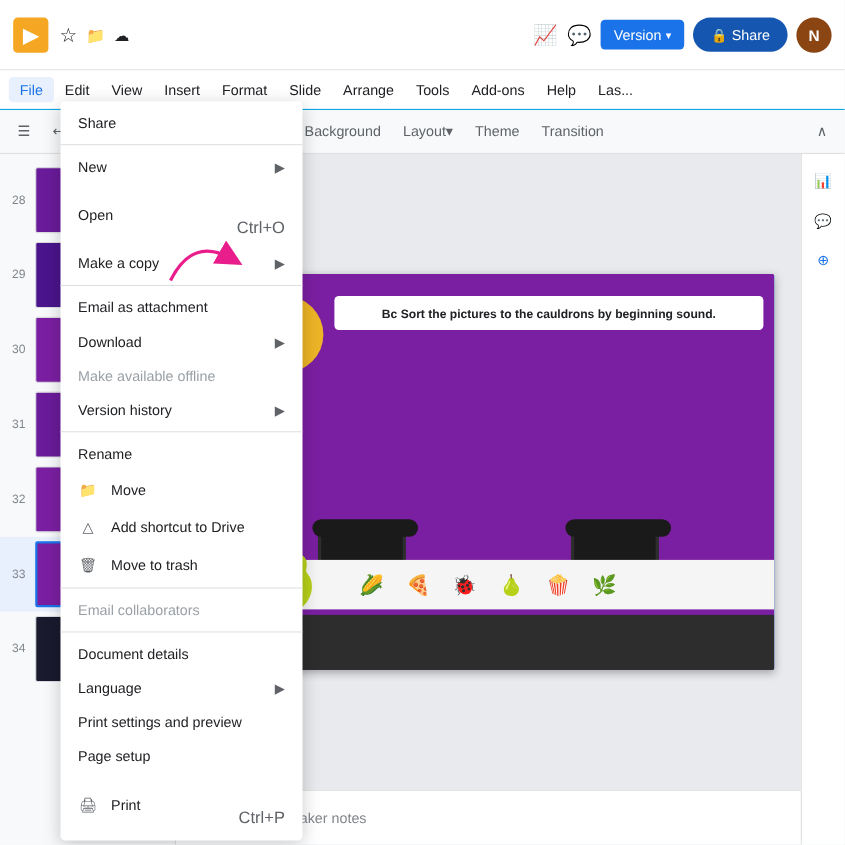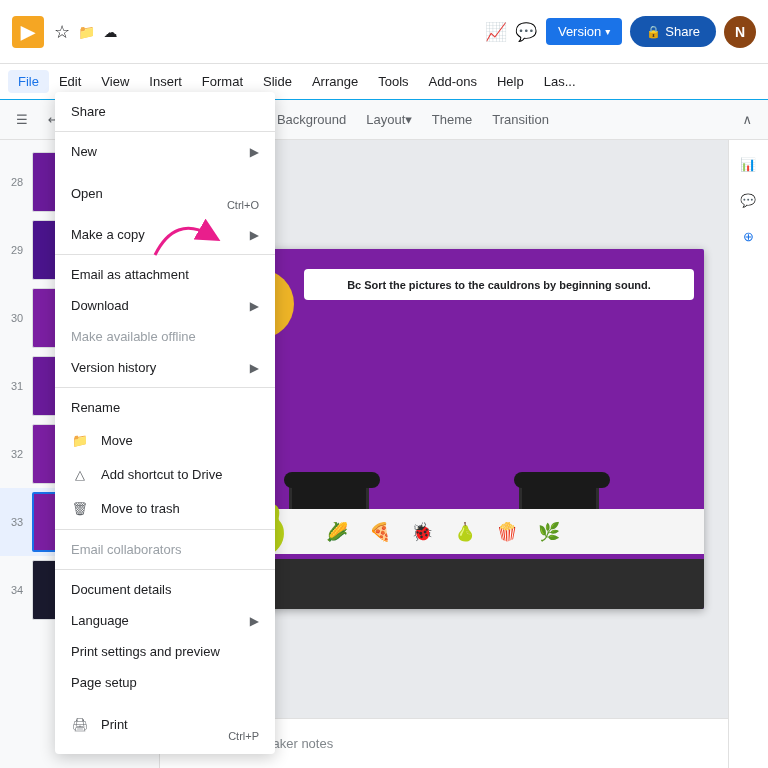--- a/index.html
+++ b/index.html
@@ -51,21 +51,21 @@
     .right-icon { width: 32px; height: 32px; display: flex; align-items: center; justify-content: center; border-radius: 4px; cursor: pointer; color: #5f6368; }
 
     
     .dropdown-overlay { position: absolute; top: 64px; left: 0; right: 0; bottom: 0; z-index: 200; }
     .dropdown-menu { position: absolute; top: 28px; left: 55px; background: white; border-radius: 4px; box-shadow: 0 4px 16px rgba(0,0,0,0.2); min-width: 220px; z-index: 300; padding: 4px 0; }
     .dropdown-item { display: flex; align-items: center; padding: 8px 16px; cursor: pointer; font-size: 13px; color: #202124; gap: 12px; position: relative; }
     .dropdown-item.disabled { color: #9aa0a6; cursor: default; }
     .dropdown-item-icon { width: 18px; height: 18px; display: flex; align-items: center; justify-content: center; color: #5f6368; }
     .dropdown-divider { height: 1px; background: #e0e0e0; margin: 4px 0; }
     .dropdown-arrow { margin-left: auto; color: #5f6368; font-size: 12px; }
-    .dropdown-shortcut { margin-left: auto; color: #5f6368; font-size: 11px; margin-top: 24px; }
+    .dropdown-shortcut { margin-left: auto; color: #5f6368; font-size: 15px; margin-top: 24px; }
     
     
     .thumb-purple { background: #7b1fa2; }
   </style>
 </head>
 <body>
 
 <div class="top-bar">
   <div class="app-icon">
     <span class="app-icon-inner">▶</span>

